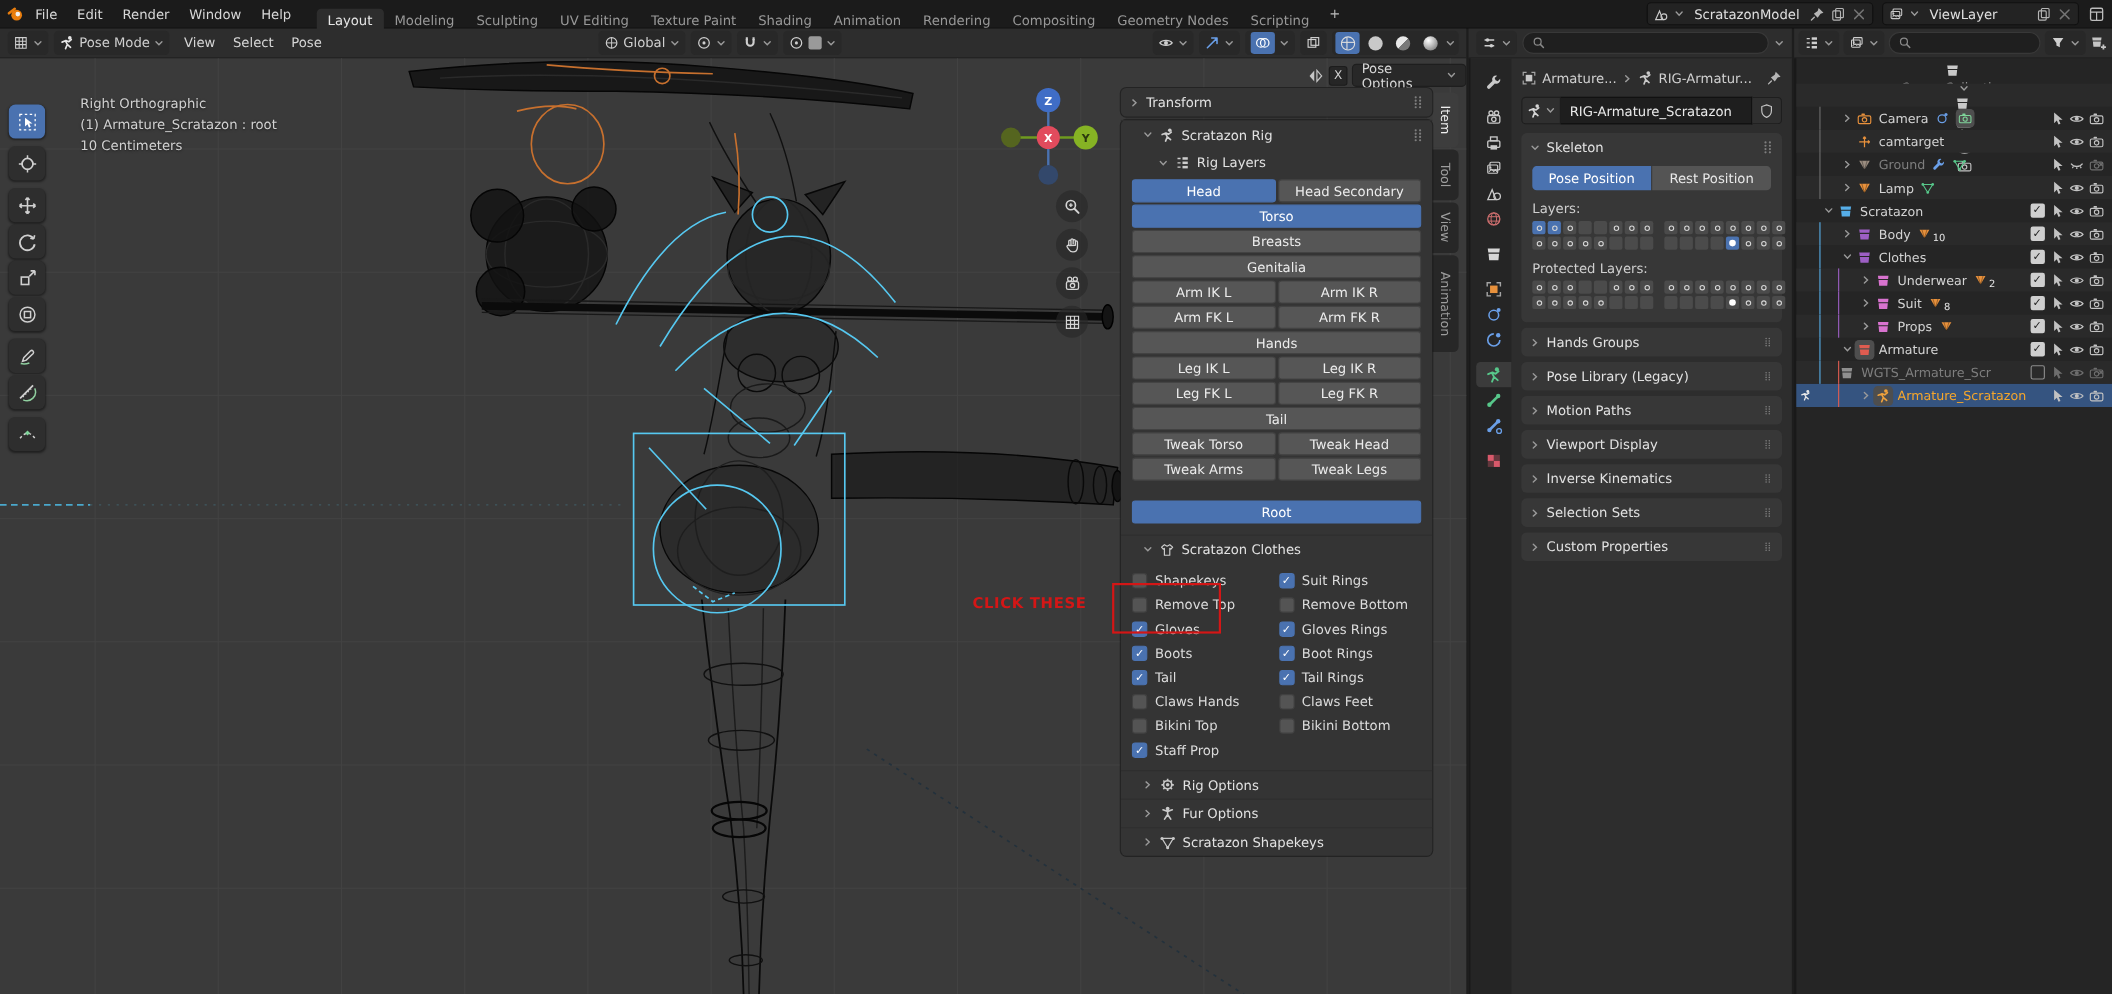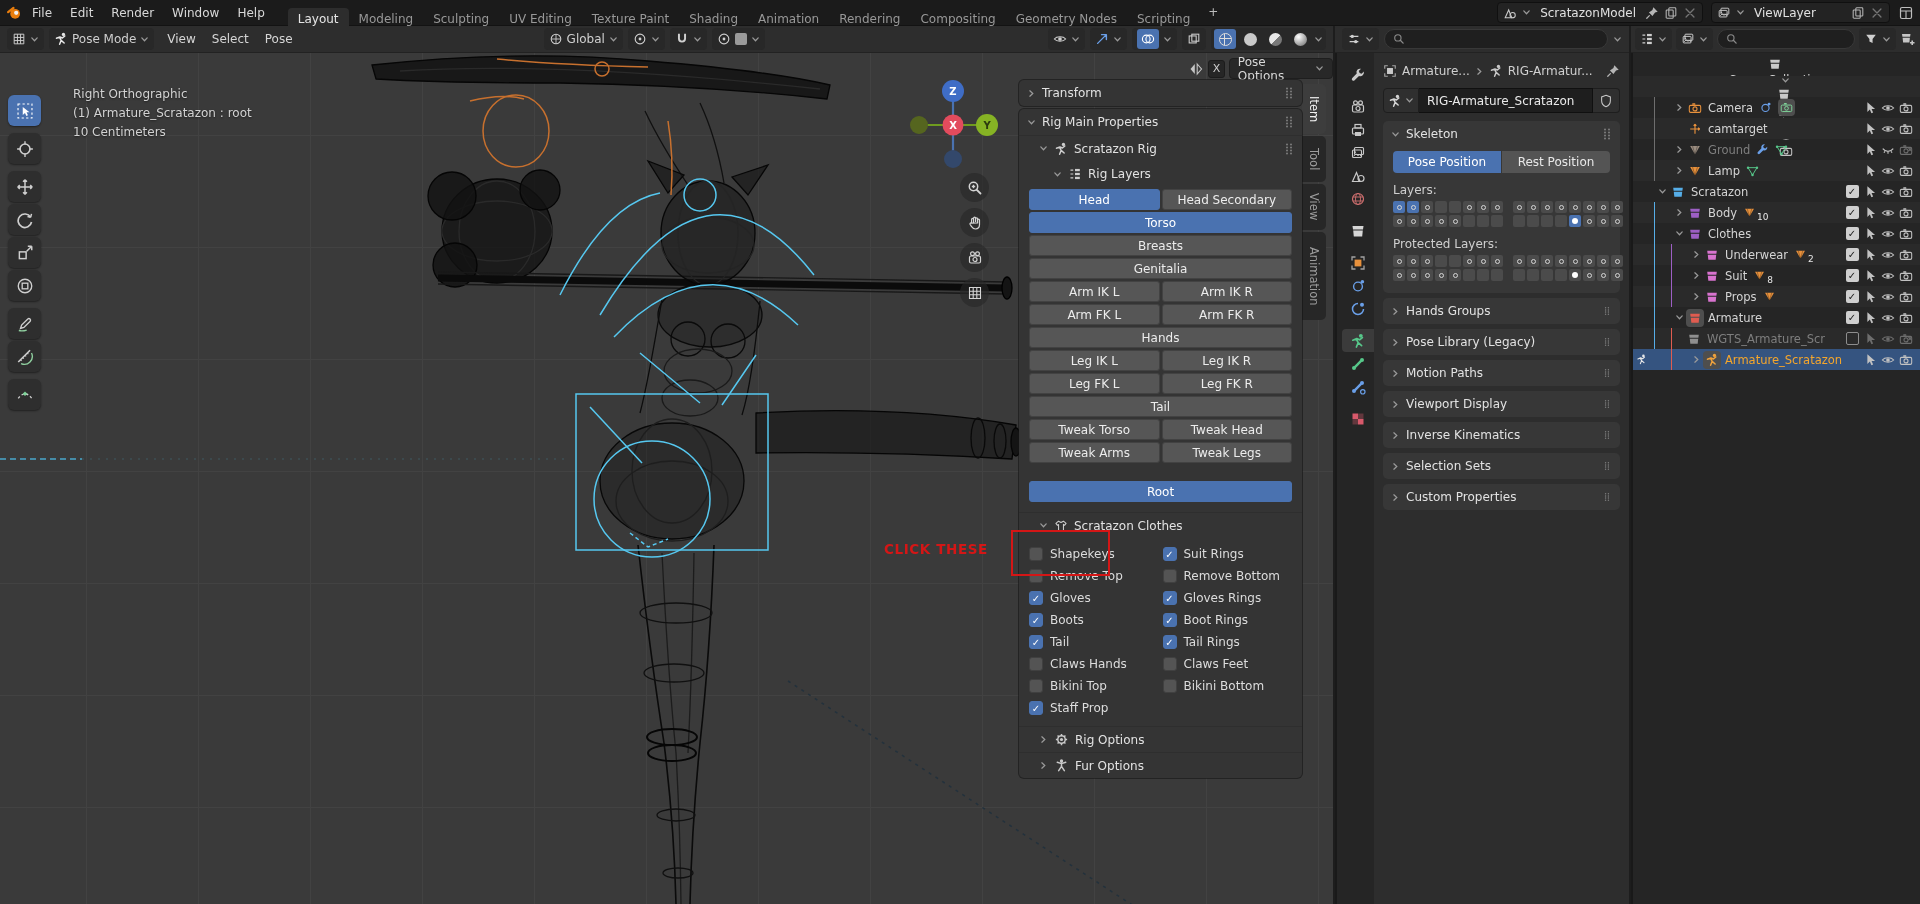--- a/index.html
+++ b/index.html
@@ -793,29 +793,20 @@
           <svg class="chev ic">
               <use href="#s-chevr"></use>
             </svg>
           <span class="ttl">Transform</span>
           <svg class="ic" style="width:10px;height:14px;color:#7e7e7e">
               <use href="#s-drag"></use>
             </svg>
         </div>
       </div>
       <div class="npnl">
-        <div class="phdr">
-          <svg class="chev ic">
-              <use href="#s-chev"></use>
-            </svg>
-          <span class="ttl">Rig Main Properties</span>
-          <svg class="ic" style="width:10px;height:14px;color:#7e7e7e">
-              <use href="#s-drag"></use>
-            </svg>
-        </div>
         <div class="phdr sub">
           <svg class="chev ic">
               <use href="#s-chev"></use>
             </svg>
           <svg class="ic" style="color:#cdcdcd">
               <use href="#s-runner"></use>
             </svg>
           <span class="ttl">Scratazon Rig</span>
           <svg class="ic" style="width:10px;height:14px;color:#7e7e7e">
               <use href="#s-drag"></use>
@@ -961,20 +952,29 @@
             </div>
             <div class="phdr sub">
               <svg class="ic chev" style="width: 9px; height: 9px; color: rgb(154, 154, 154);">
                 <use href="#s-chevr"></use>
               </svg>
               <svg class="ic" style="width: 15px; height: 15px; color: rgb(201, 201, 201);">
                 <use href="#s-furman"></use>
               </svg>
               <span class="ttl">Fur Options</span>
             </div>
+            <div class="phdr sub">
+              <svg class="ic chev" style="width: 9px; height: 9px; color: rgb(154, 154, 154);">
+                <use href="#s-chevr"></use>
+              </svg>
+              <svg class="ic" style="width: 15px; height: 15px; color: rgb(201, 201, 201);">
+                <use href="#s-shapekey"></use>
+              </svg>
+              <span class="ttl">Scratazon Shapekeys</span>
+            </div>
           </div>
       </div>
     </div>
     <div id="npanel-tabs">
         <div class="ntab active" style="height: 50px;">Item</div>
         <div class="ntab" style="height: 46px;">Tool</div>
         <div class="ntab" style="height: 46px;">View</div>
         <div class="ntab" style="height: 88px;">Animation</div>
       </div>
   </div>
@@ -1793,21 +1793,21 @@
           <svg class="ic" style="width: 14px; height: 14px;">
             <use href="#s-eye"></use>
           </svg>
         </span>
         <span class="otg">
           <svg class="ic" style="width: 14px; height: 14px;">
             <use href="#s-cam"></use>
           </svg>
         </span>
       </div>
-      <div class="orow alt muted" style="padding-left: 39px;">
+      <div class="orow alt muted" style="padding-left: 24px;">
         <div class="oguide" style="left: 21px; background: rgb(86, 174, 232);"></div>
         <div class="oguide" style="left: 38px; background: rgb(224, 92, 80);"></div>
         <span class="oexp"></span>
         <span class="oic">
           <svg class="ic" style="width: 14px; height: 14px; color: rgb(143, 143, 143);">
             <use href="#s-box"></use>
           </svg>
         </span>
         <span class="olabel">WGTS_Armature_Scr</span>
         <span class="ospace"></span>

